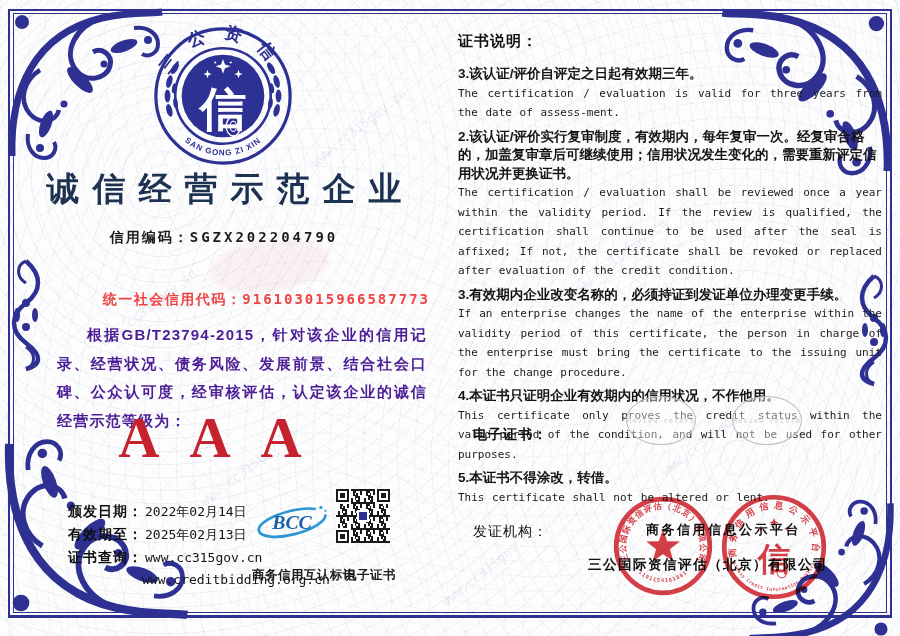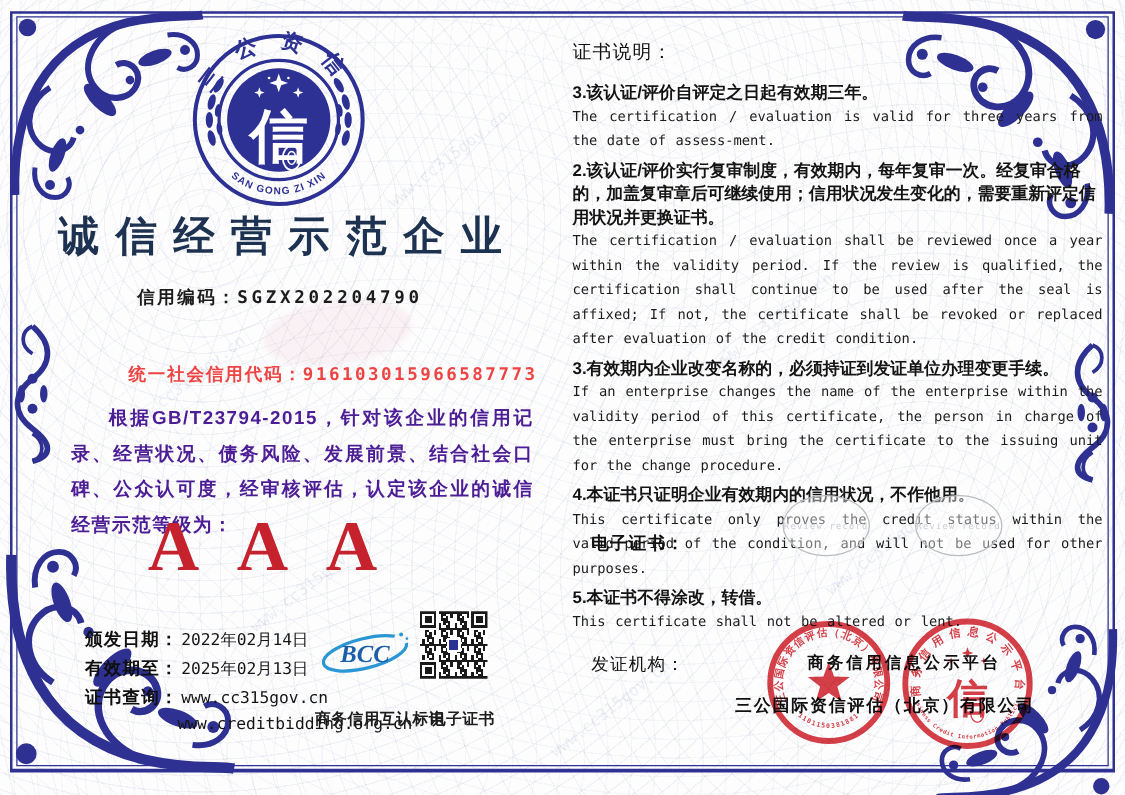--- a/index.html
+++ b/index.html
@@ -54,21 +54,21 @@
   .meta-row{display:flex;align-items:baseline;height:23px;}
   .meta-label{font-weight:bold;color:#0f0f0f;letter-spacing:1px;}
   .meta-value{font-family:"DejaVu Sans Mono",monospace;font-size:13px;color:#141414;margin-left:2px;}
   .meta-url2{margin-left:72px;height:22px;}
   .bcc-box{position:absolute;left:252px;top:499px;width:80px;height:46px;}
   .qr-box{position:absolute;left:336px;top:489px;width:54px;height:54px;}
   .badge{position:absolute;top:567px;font-size:12.5px;font-weight:600;color:#1d1d1d;letter-spacing:.5px;}
   .badge.b1{left:252px;} .badge.b2{left:344px;}
   
   .notes{position:absolute;left:458px;top:32px;width:424px;}
-  .notes-heading{font-size:15px;font-weight:normal;letter-spacing:1px;color:#101010;margin-bottom:14px;}
+  .notes-heading{font-size:15px;font-weight:bold;letter-spacing:1px;color:#101010;margin-bottom:14px;}
   .note-zh{font-size:13.5px;line-height:18.5px;font-weight:600;color:#141414;margin-top:5px;}
   .note-en{font-family:"DejaVu Sans Mono",monospace;font-size:11px;line-height:19.5px;
     color:#1b1b1b;text-align:justify;word-spacing:1px;}
   .review-label{position:absolute;left:473px;top:426px;font-size:14px;font-weight:bold;letter-spacing:1px;}
   .oval{position:absolute;top:396px;width:68px;height:47px;border:1px solid #b9bcc1;border-radius:50%;
     display:flex;align-items:center;justify-content:center;background:rgba(255,255,255,.4);}
   .oval.o1{left:626px;} .oval.o2{left:732px;}
   .oval span{font-size:7px;color:#c9cdd3;letter-spacing:1px;font-family:"DejaVu Sans Mono",monospace;}
   .issuer-label{position:absolute;left:473px;top:523px;font-size:14px;font-weight:normal;letter-spacing:1px;}
   .platform-line{position:absolute;left:646px;top:521px;font-size:13px;font-weight:600;

